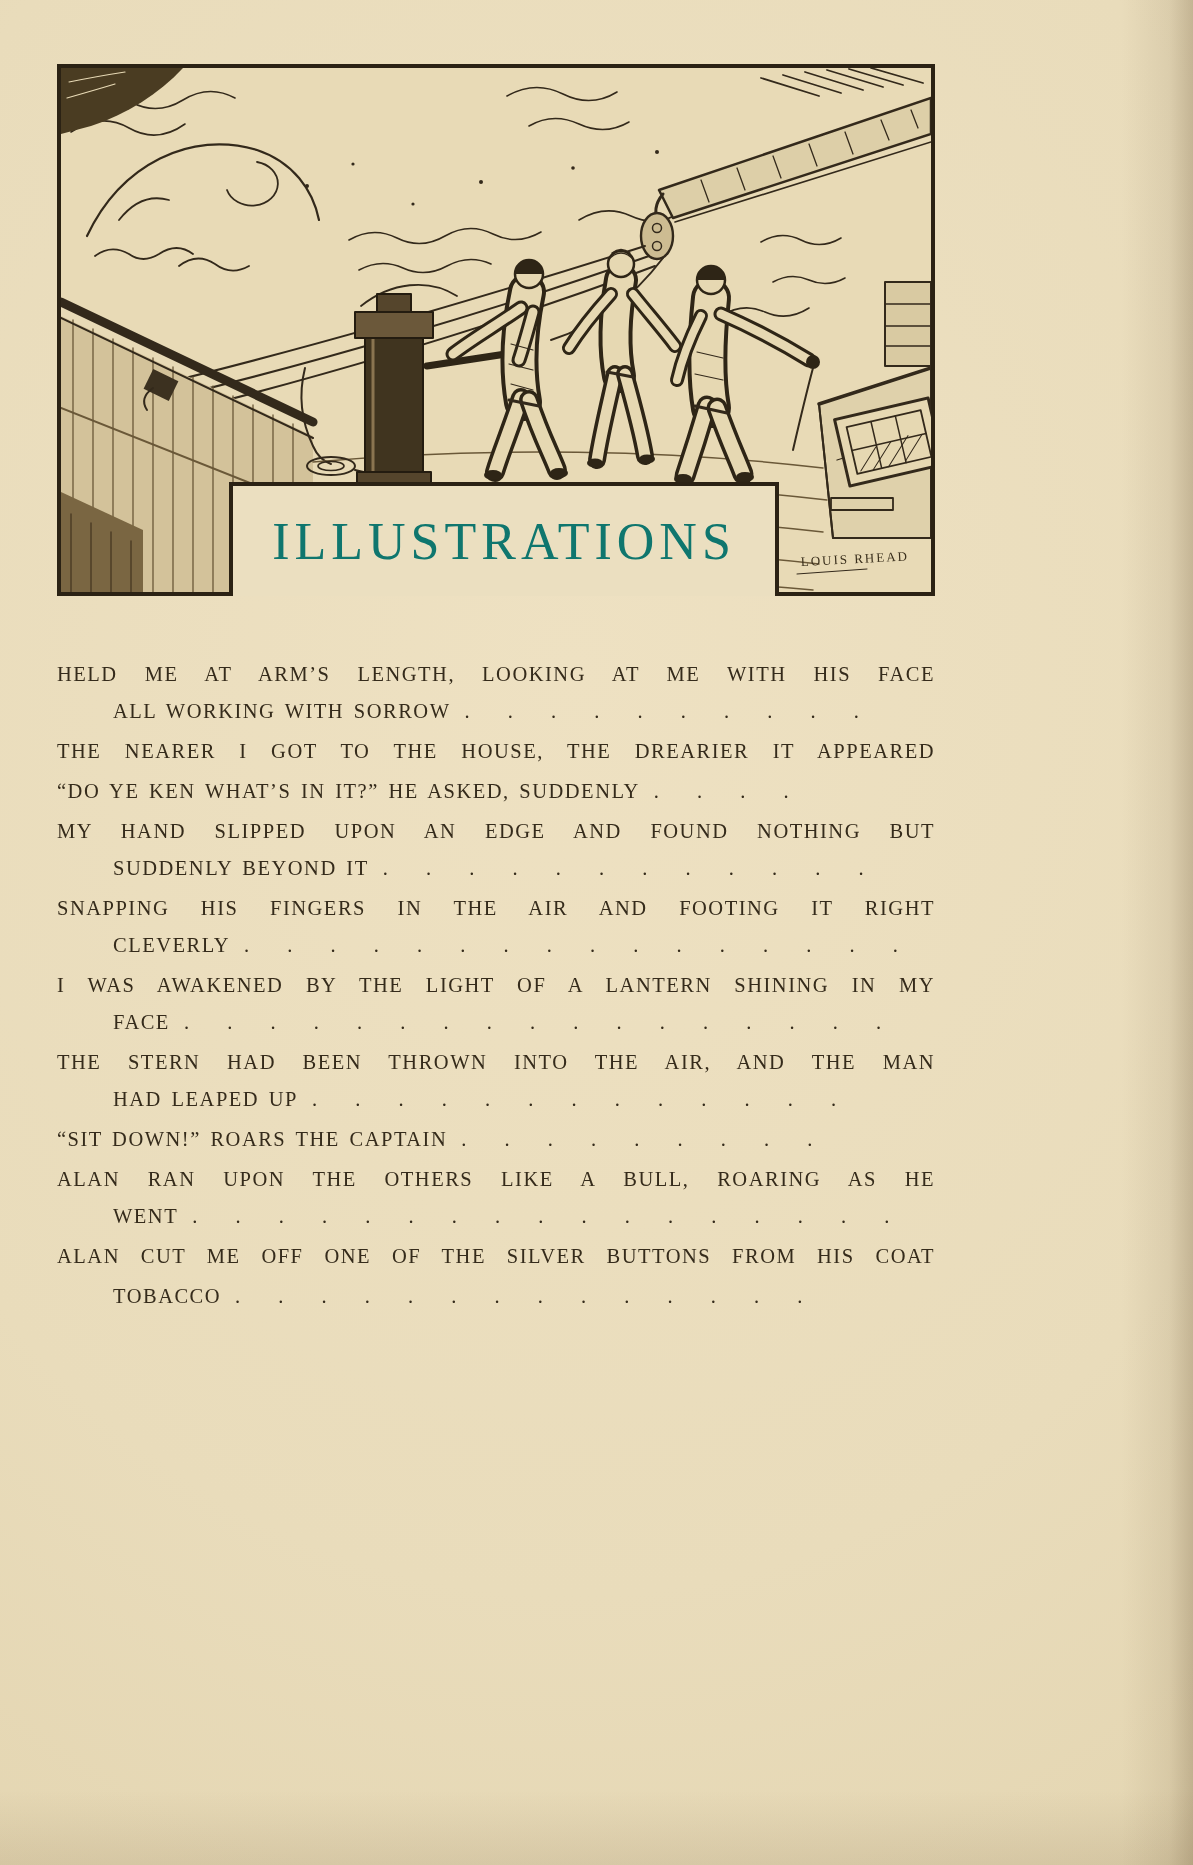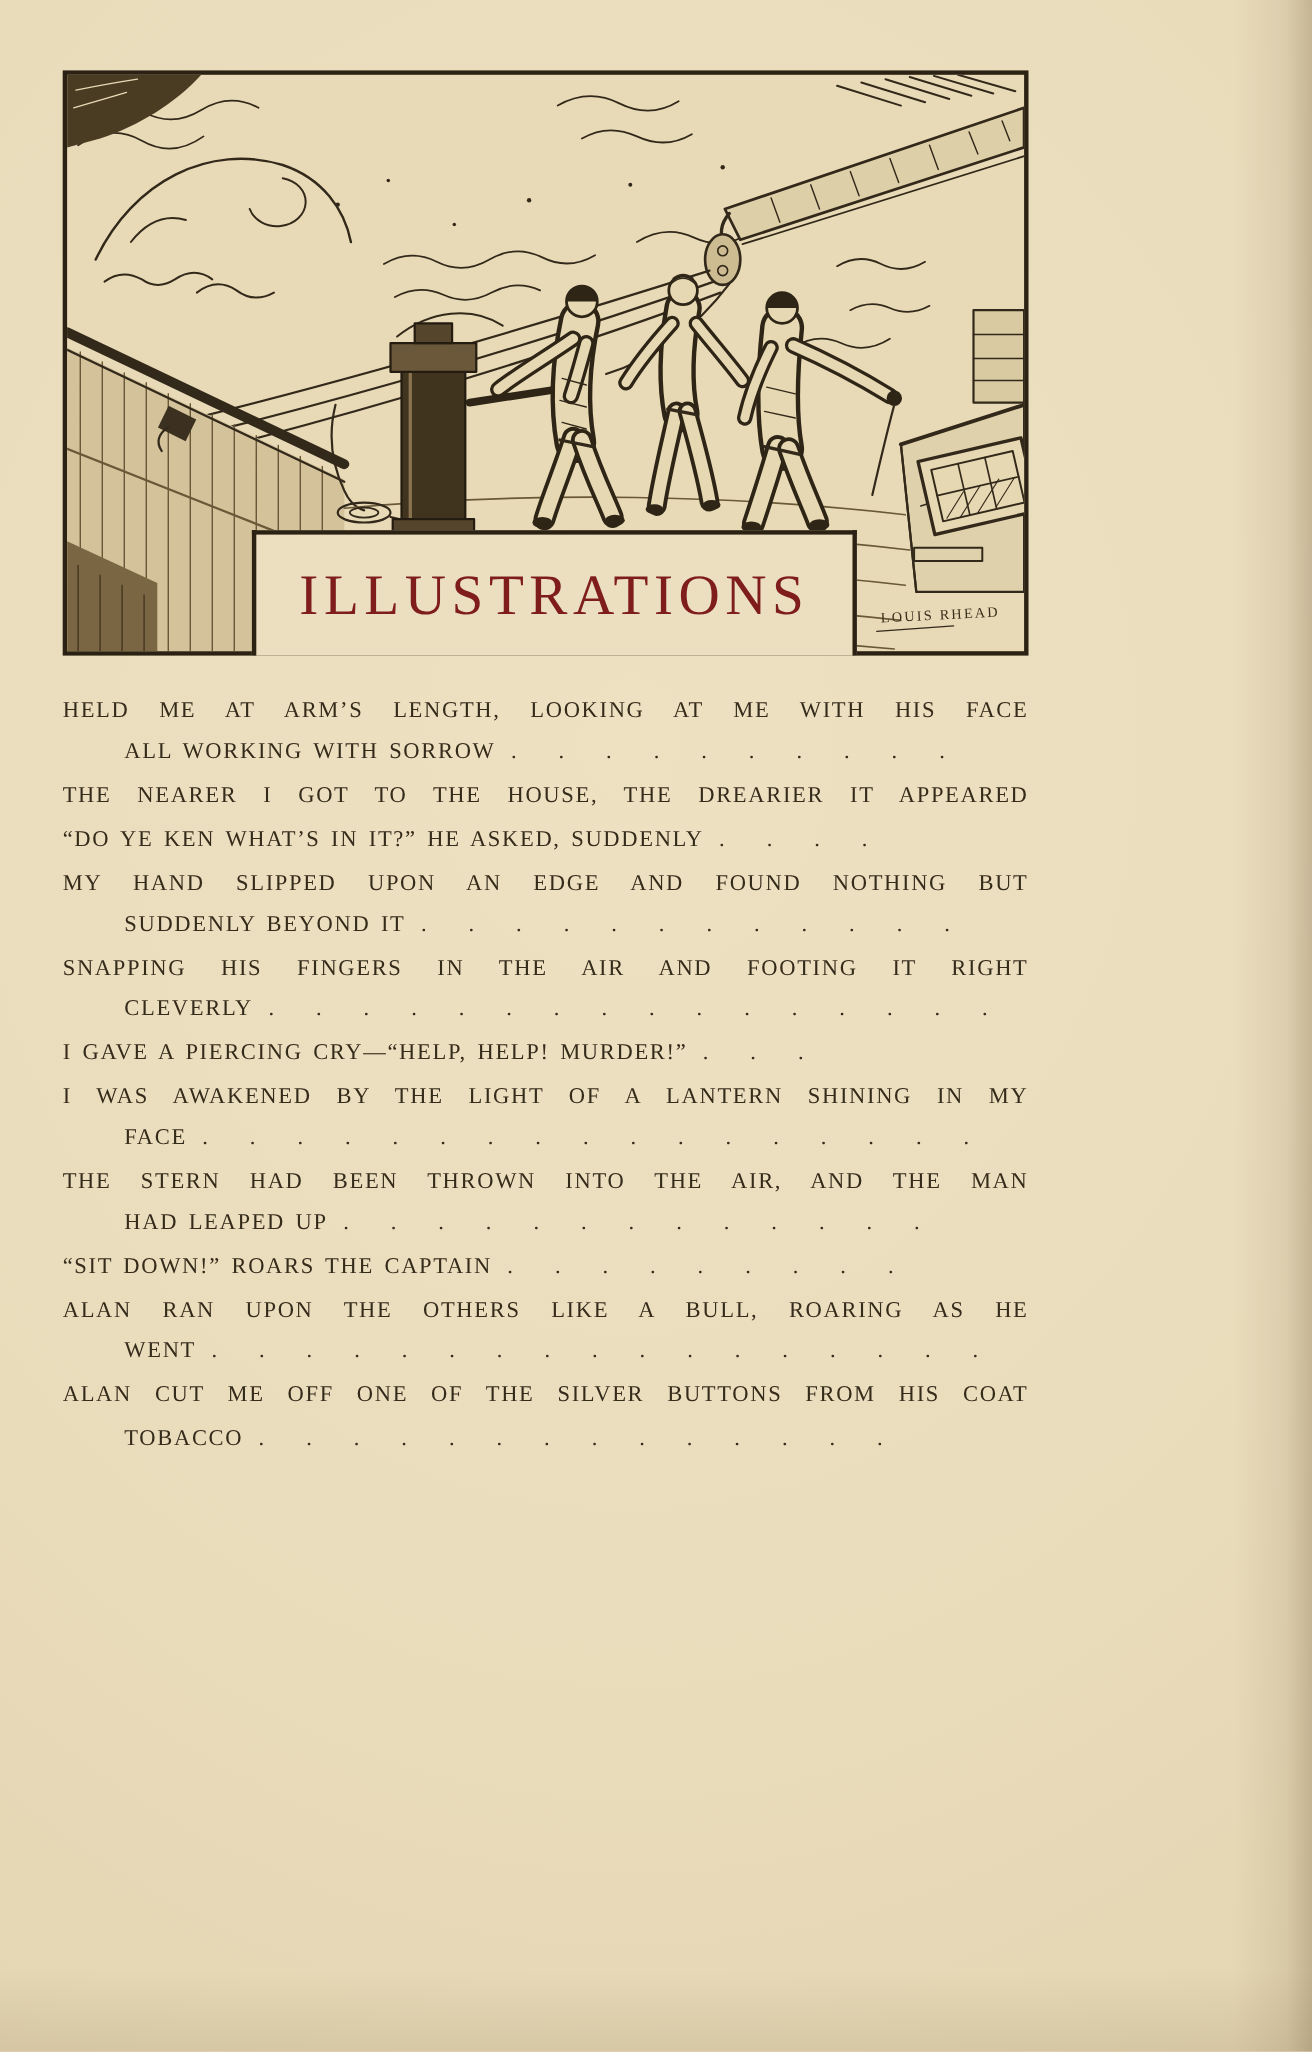--- a/index.html
+++ b/index.html
@@ -23,23 +23,23 @@
     background: #e8dab6;
   }
   .plate svg { display: block; width: 100%; height: 100%; }
   .title-notch {
     position: absolute; left: 168px; bottom: -4px; width: 550px; height: 114px;
     box-sizing: border-box; background: #ebdfc0;
     border: 4px solid #2b2214; border-bottom: none;
     display: flex; align-items: center; justify-content: center;
   }
   .page-title {
-    font-size: 52px; letter-spacing: 5px; color: #7f1d1d; white-space: nowrap;
-  }
-  .list { margin-top: 32px; }
+    font-size: 52px; letter-spacing: 5px; color: #0f766e; white-space: nowrap;
+  }
+  .list { margin-top: 60px; }
   .entry { margin-bottom: 3px; }
   .line {
     font-size: 20.5px; line-height: 37px;
     letter-spacing: 1.5px; word-spacing: 3px;
   }
   .line.justify { text-align: justify; text-align-last: justify; }
   .line.leader { white-space: nowrap; overflow: hidden; }
   .line.indent { padding-left: 56px; }
   .dots { letter-spacing: 15px; margin-left: 14px; }
 </style>
@@ -216,23 +216,20 @@
         </div>
         <div class="entry">
           <div class="line justify"><span class="caption-text">MY HAND SLIPPED UPON AN EDGE AND FOUND NOTHING BUT</span></div>
           <div class="line indent leader"><span class="caption-text">SUDDENLY BEYOND IT</span><span class="dots">. . . . . . . . . . . .</span></div>
         </div>
         <div class="entry">
           <div class="line justify"><span class="caption-text">SNAPPING HIS FINGERS IN THE AIR AND FOOTING IT RIGHT</span></div>
           <div class="line indent leader"><span class="caption-text">CLEVERLY</span><span class="dots">. . . . . . . . . . . . . . . .</span></div>
         </div>
         <div class="entry">
-          <div class="line leader"><span class="caption-text">I GAVE A PIERCING CRY—“HELP, HELP! MURDER!”</span><span class="dots">. . .</span></div>
-        </div>
-        <div class="entry">
           <div class="line justify"><span class="caption-text">I WAS AWAKENED BY THE LIGHT OF A LANTERN SHINING IN MY</span></div>
           <div class="line indent leader"><span class="caption-text">FACE</span><span class="dots">. . . . . . . . . . . . . . . . .</span></div>
         </div>
         <div class="entry">
           <div class="line justify"><span class="caption-text">THE STERN HAD BEEN THROWN INTO THE AIR, AND THE MAN</span></div>
           <div class="line indent leader"><span class="caption-text">HAD LEAPED UP</span><span class="dots">. . . . . . . . . . . . .</span></div>
         </div>
         <div class="entry">
           <div class="line leader"><span class="caption-text">“SIT DOWN!” ROARS THE CAPTAIN</span><span class="dots">. . . . . . . . .</span></div>
         </div>

